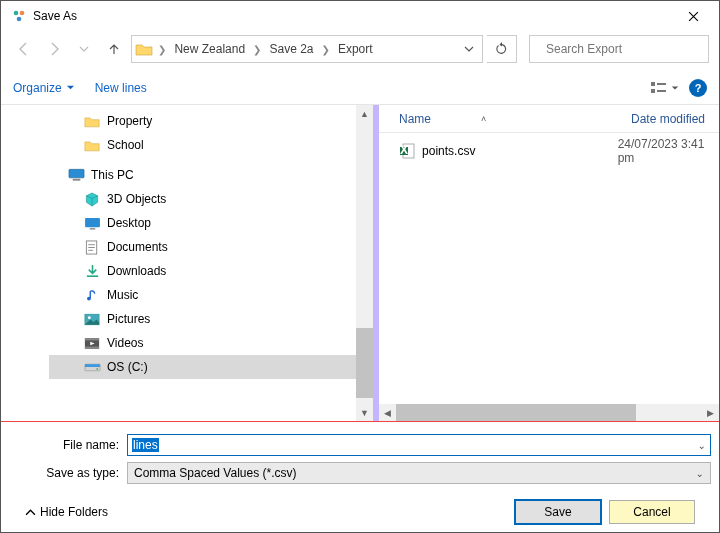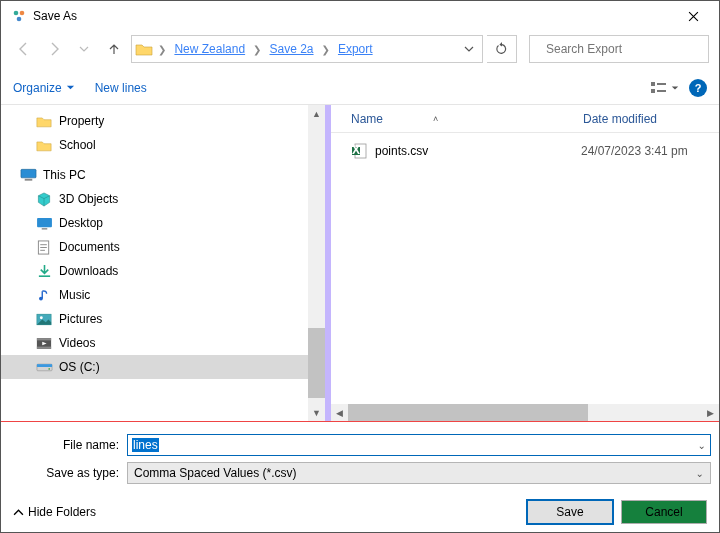--- a/index.html
+++ b/index.html
@@ -8,34 +8,34 @@
 .titlebar { height: 30px; display: flex; align-items: center; padding: 0 4px; }
 .titlebar .app-icon { width: 16px; height: 16px; margin: 0 6px; }
 .titlebar .title { flex: 1; color: #000; }
 .titlebar .close { width: 44px; height: 28px; display:flex; align-items:center; justify-content:center; font-size:14px; }
 
 .navbar { height: 36px; display: flex; align-items: center; padding: 0 10px; gap: 4px; }
 .nav-btn { width: 26px; height: 26px; display:flex; align-items:center; justify-content:center; color:#aaa; border-radius:2px; }
 .nav-btn.en { color:#555; }
 .addr { flex: 1; height: 28px; border: 1px solid #ccc; display: flex; align-items: center; padding: 0 2px; gap: 2px; min-width: 0; }
 .addr .folder-ico { width: 20px; height: 20px; display:flex; align-items:center; justify-content:center; }
-.crumb { padding: 0 4px; height: 100%; display: flex; align-items: center; color: #3b82f6; text-decoration: underline; }
+.crumb { padding: 0 4px; height: 100%; display: flex; align-items: center; color: #404040; }
 .crumb-sep { color: #888; padding: 0 2px; font-size: 10px; }
 .addr .drop { margin-left: auto; padding: 0 6px; color:#555; }
 .refresh { width: 30px; height: 28px; border: 1px solid #ccc; border-left: none; display:flex; align-items:center; justify-content:center; color:#555; }
 .search { width: 180px; height: 28px; border: 1px solid #ccc; margin-left: 8px; display:flex; align-items:center; padding:0 8px; color:#777; gap: 8px; }
 .search input { border: none; outline: none; flex: 1; color: #555; }
 
 .toolbar { height: 34px; border-bottom: 1px solid #e5e5e5; display: flex; align-items: center; padding: 0 12px; gap: 20px; margin-top: 4px; }
 .tool-link { color: #1164c7; display:flex; align-items:center; gap:4px; }
 .toolbar .right { margin-left: auto; display:flex; gap:10px; align-items: center; }
 .view-btn { display:flex; align-items:center; color:#555; gap:3px; }
 .help-btn { width: 18px; height: 18px; border-radius: 50%; background: #0067b8; color: #fff; display:flex; align-items:center; justify-content:center; font-weight:bold; font-size:11px; }
 
-.body-area { display: flex; height: 316px; position: relative; }
+.body-area { display: flex; height: 316px; position: relative; padding-left: 48px; }
 .tree { width: 324px; overflow: hidden; position: relative; }
 .tree-inner { padding: 4px 0; }
 .tree-item { display:flex; align-items:center; height: 24px; gap:6px; padding-left: 34px; }
 .tree-item.root { padding-left: 18px; margin-top: 6px; }
 .tree-item.sel { background: #d9d9d9; }
 .tree-item .ico { width: 18px; height: 16px; display:flex; align-items:center; justify-content:center; }
 .tree-scroll { position: absolute; right: 0; top: 0; width: 17px; height: 100%; background: #f0f0f0; display:flex; flex-direction:column; }
 .tree-scroll .arrow { height: 17px; display:flex; align-items:center; justify-content:center; color:#666; font-size:9px; }
 .tree-scroll .track { flex:1; position:relative; }
 .tree-scroll .thumb { position:absolute; left:0; right:0; top:206px; height:70px; background:#c2c2c2; }
@@ -56,24 +56,24 @@
 
 .form-area { border-top: 1px solid #ef4444; padding: 12px 8px 0 8px; }
 .form-row { display:flex; align-items:center; margin-bottom: 6px; }
 .form-label { width: 118px; text-align: right; padding-right: 8px; color:#000; }
 .fn-input { flex:1; height: 22px; border:1px solid #0067b8; display:flex; align-items:center; padding:0 4px; position:relative; }
 .fn-input .val { background:#0072ce; color:#fff; padding:0 1px; }
 .fn-input .dd { position:absolute; right:4px; color:#555; font-size:10px; }
 .type-select { flex:1; height:22px; border:1px solid #b5b5b5; display:flex; align-items:center; padding:0 6px; background:#eaeaea; position:relative; }
 .type-select .dd { position:absolute; right:6px; color:#555; font-size:10px; }
 
-.footer { position:absolute; bottom:0; left:0; right:0; height:40px; display:flex; align-items:center; padding:0 12px;text-align:center; }
+.footer { position:absolute; bottom:0; left:0; right:0; height:40px; display:flex; align-items:center; padding:0 24px;text-align:center; }
 .hide-folders { display:flex; align-items:center; gap:4px; color:#000; }
 .footer .spacer { flex:1; }
-.btn { width:86px; height:24px; border:1px solid #adadad; background:#15803d; display:flex; align-items:center; justify-content:center; margin-left:8px; }
+.btn { width:86px; height:24px; border:1px solid #adadad; background:#fef9c3; display:flex; align-items:center; justify-content:center; margin-left:8px; }
 .btn.primary { border:1px solid #0067b8; outline:1px solid #0067b8; background:#e1e1e1; }
 
 svg { display:block; }
 </style>
 </head>
 <body>
 
 <div class="titlebar">
   <span class="app-icon">
     <svg width="16" height="16" viewBox="0 0 16 16">

